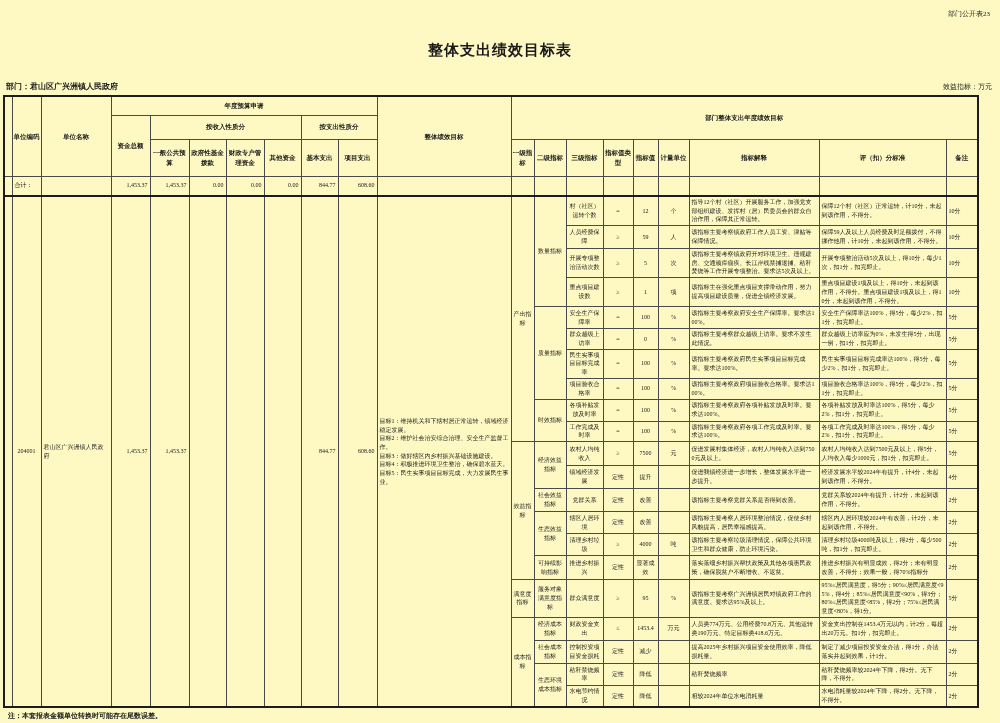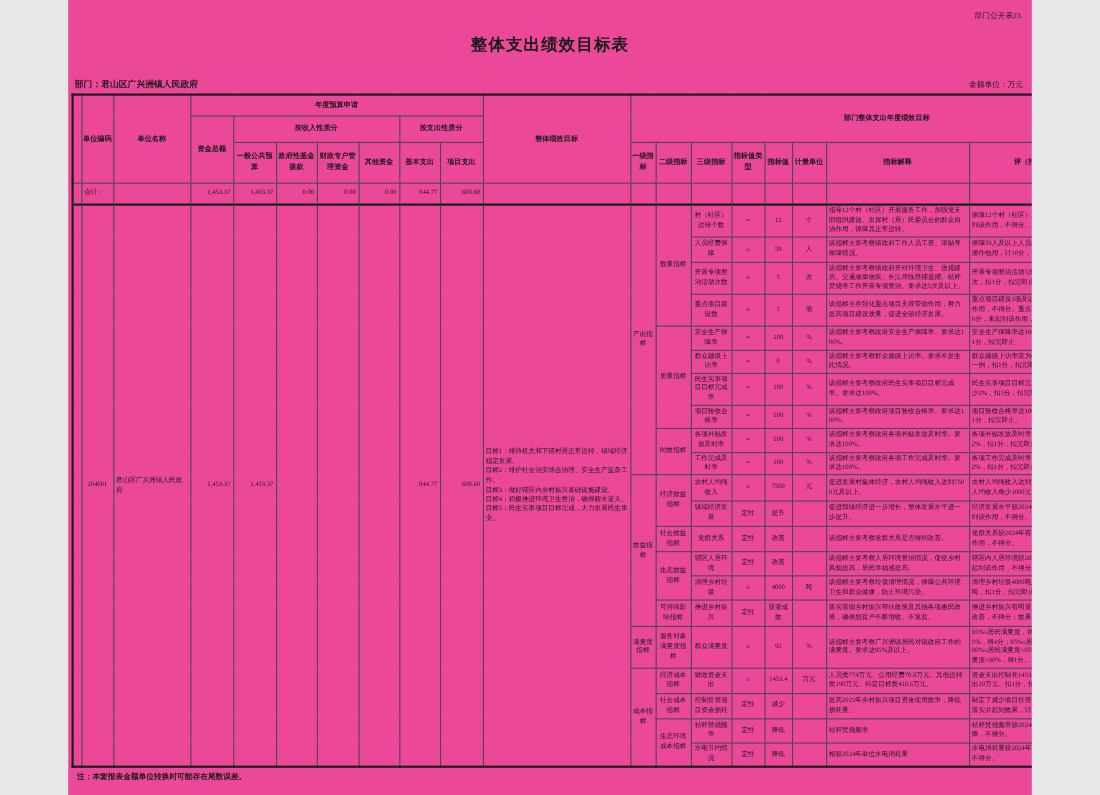--- a/index.html
+++ b/index.html
@@ -1,24 +1,24 @@
 <!DOCTYPE html>
 <html><head>
 <meta charset="utf-8">
 <style>
   * { box-sizing: border-box; }
   html,body { margin:0; padding:0; background:#e8e8e8; }
   .page {
-    position:relative; width:876px; height:723px; margin:0 auto;
-    background:#ec4899; color:#1a1a1a;
+    position:relative; width:1000px; height:723px; margin:0 auto;
+    background:#fef9c3; color:#1a1a1a;
     font-family:"Liberation Serif","DejaVu Serif",serif;
     overflow:hidden;
   }
   .corner-label { position:absolute; top:9px; right:10px; font-size:7px; color:#222; }
-  .doc-title { padding-top:31px; text-align:center; font-size:15px; font-weight:bold; letter-spacing:1px; }
+  .doc-title { padding-top:41px; text-align:center; font-size:15px; font-weight:bold; letter-spacing:1px; }
   .meta-row { display:flex; justify-content:space-between; align-items:flex-end;
               margin:21px 8px 3px 6px; }
   .dept-label { font-size:8px; font-weight:bold; }
   .unit-label { font-size:7px; }
   table.report {
     margin-left:3px; width:974px;
     border-collapse:collapse; table-layout:fixed;
     border:2px solid #1c1c1c;
   }
   .report th, .report td {
@@ -35,21 +35,21 @@
   .footnote { margin:3px 0 0 8px; font-size:7px;font-weight:bold; }
 </style>
 </head>
 <body>
 
 <div class="page">
   <div class="corner-label">部门公开表23</div>
   <div class="doc-title">整体支出绩效目标表</div>
   <div class="meta-row">
     <span class="dept-label">部门：君山区广兴洲镇人民政府</span>
-    <span class="unit-label">金额单位：万元</span>
+    <span class="unit-label">效益指标：万元</span>
   </div>
 
   <table class="report">
     <colgroup>
       <col style="width:8px">
         <col style="width:29px">
         <col style="width:70px">
       <col style="width:39px">
         <col style="width:39px">
         <col style="width:37px">

